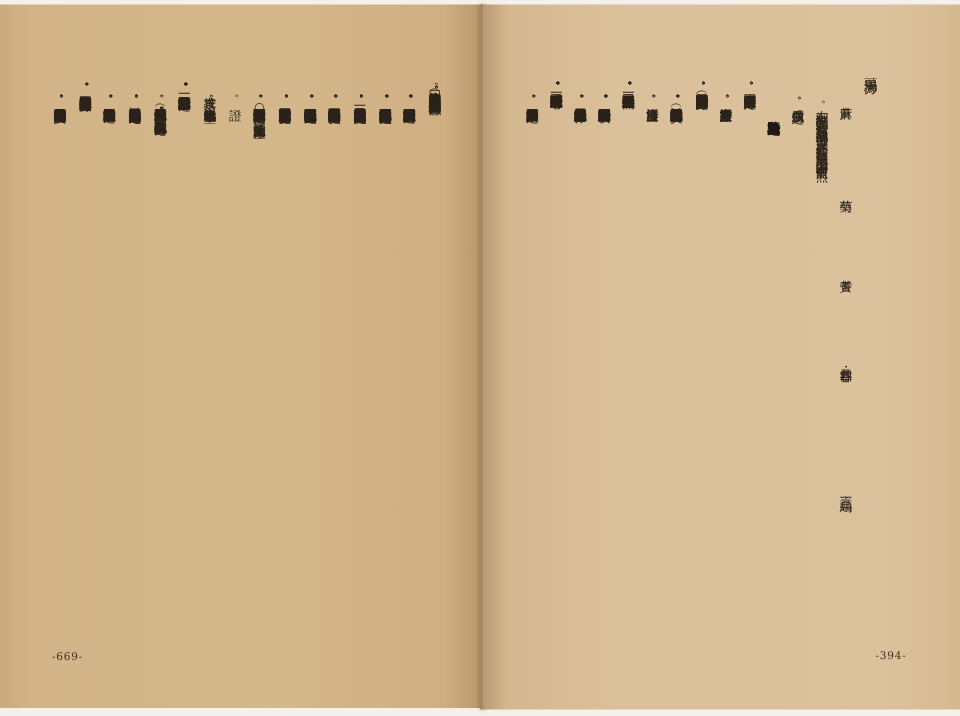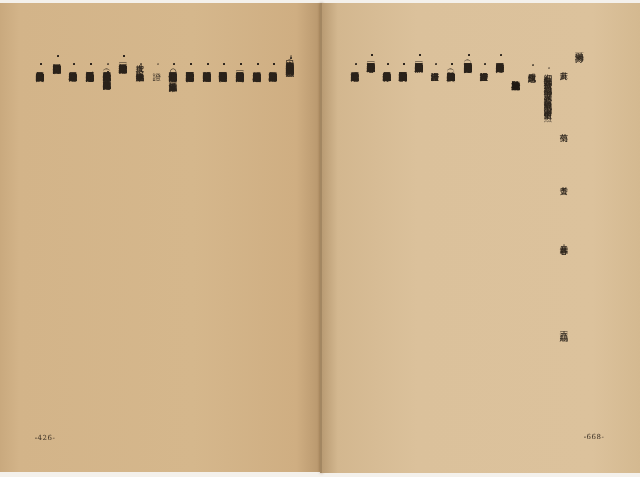--- a/index.html
+++ b/index.html
@@ -39,21 +39,21 @@
     <div class="col" style="left:184px;top:63px">之者<span class="pm">。</span>誤中烏頭附子之毒者<span class="pm">。</span>宜服味噌汁<span class="pm">。</span>或黑豆甘草湯<span class="pm">。</span>或乾姜甘草湯<span class="pm">。</span>亦不可不知也<span class="pm">。</span>又曰<span class="pm">。</span>若欲其峻<span class="pm">。</span>宜用川烏頭<span class="pm">。</span></div>
     <div class="col" style="left:167px;top:63px">然病劇者<span class="pm">。</span>若不用草烏頭則不能取效<span class="pm">。</span>但其分量及煮煎法<span class="pm">。</span>不可妄誤<span class="pm">。</span>慎之慎之<span class="pm">。</span>○以上三方<span class="pm">。</span>可施於疝家偏墜</div>
     <div class="col" style="left:151px;top:63px">證<span class="pm">。</span></div>
     <div class="col" style="left:134px;top:55px">求真按　偏墜者<span class="pm">。</span>陰囊小腸氣也<span class="pm">。</span></div>
     <div class="col" style="left:117px;top:55px">一婦人<span class="pm">。</span>苦梅毒十餘年<span class="pm">。</span>諸藥無效<span class="pm">。</span>請余治之<span class="pm">。</span>腹脈沈微<span class="pm">。</span>面色無華<span class="pm">。</span>四肢肉脫<span class="pm">。</span>胸腹背結毒<span class="pm">。</span>膿汁常出<span class="pm">。</span>臭氣射鼻<span class="pm">。</span></div>
     <div class="col" style="left:101px;top:63px">因先作烏頭湯及伯州散使服之<span class="pm">。</span>四十餘日<span class="pm">。</span>更作化毒丸（求真按　此方為輕粉<span class="pm">。</span>大黃<span class="pm">。</span>硝石<span class="pm">。</span>萬亂<span class="pm">。</span>麝香<span class="pm">。</span>生乳<span class="pm">。</span>作成之</div>
     <div class="col" style="left:84px;top:63px">丸方見下）服之<span class="pm">。</span>凡八日<span class="pm">。</span>諸患盡去<span class="pm">。</span>後二十日<span class="pm">。</span>再作化毒丸服之如前<span class="pm">。</span>凡八日止<span class="pm">。</span>服用紫圓<span class="pm">。</span>隔日攻之<span class="pm">。</span>病減十之八九<span class="pm">。</span></div>
     <div class="col" style="left:67px;top:63px">毒猶未盡<span class="pm">。</span>周身發腫<span class="pm">。</span>因換桂枝加朮附湯<span class="pm">。</span>時以梅肉散攻之<span class="pm">。</span>五十日許<span class="pm">。</span>毒盡除<span class="pm">。</span></div>
     <div class="col" style="left:51px;top:55px">類聚方廣義本方條曰<span class="pm">。</span>腳氣痿弱<span class="pm">。</span>不能起立<span class="pm">。</span>麻痺殊甚<span class="pm">。</span>諸藥無效者<span class="pm">。</span>宜此方<span class="pm">。</span></div>
     <div class="col" style="left:34px;top:63px">治痛風<span class="pm">。</span>百節疼痛<span class="pm">。</span>腫起及偏枯癱瘓<span class="pm">。</span>結毒骨節酸疼<span class="pm">。</span>或腫起者<span class="pm">。</span>俱宜兼用七寶承氣丸<span class="pm">。</span>十幹承氣丸<span class="pm">。</span>腹滿便秘或有</div>
-    <div class="pageno" style="left:25px;top:431px">-426-</div>
+    <div class="pageno" style="left:25px;top:431px">-669-</div>
   </div>
 
   <div class="gutter"></div>
 
   <div class="page right">
     <div class="col title" style="left:252px;top:42px">烏頭湯方</div>
 
     <div class="col" style="left:236px;top:62px">麻黃</div>
     <div class="col" style="left:236px;top:124px">芍藥</div>
     <div class="col" style="left:236px;top:177px">黃耆</div>
@@ -69,15 +69,15 @@
     <div class="col" style="left:156px;top:63px">按<span class="pm">。</span>當有自汗<span class="pm">。</span>盜汗<span class="pm">。</span>浮腫等證<span class="pm">。</span></div>
     <div class="col" style="left:140px;top:54px">方機本方主治曰<span class="pm">。</span>歷節疼痛<span class="pm">。</span>不可屈伸者<span class="pm">。</span>腳腫疼痛者<span class="pm">。</span>（以上兼用鷄寶丸<span class="pm">。</span>時時以紫圓攻之<span class="pm">。</span>仲呂亦可）<span class="pm">。</span>腰以下</div>
     <div class="col" style="left:123px;top:63px">腫疼痛者<span class="pm">。</span>（鷄寶或仲呂或桃花散）<span class="pm">。</span>腹中絞痛拘攣<span class="pm">。</span>不得轉側<span class="pm">。</span>身重手足厥冷<span class="pm">。</span>陰縮者<span class="pm">。</span>小腹攣急<span class="pm">。</span>陰囊偏大者<span class="pm">。</span></div>
     <div class="col" style="left:107px;top:63px">自汗<span class="pm">。</span>盜汗出<span class="pm">。</span>浮腫者<span class="pm">。</span></div>
     <div class="col" style="left:91px;top:54px">成績錄曰<span class="pm">。</span>一男子<span class="pm">。</span>左腳攣急<span class="pm">。</span>不得屈伸<span class="pm">。</span>時時轉筋入腹<span class="pm">。</span>自小腹至胸下<span class="pm">。</span>硬滿上衝不得息<span class="pm">。</span>自汗如流<span class="pm">。</span>兩足厥冷<span class="pm">。</span>二便</div>
     <div class="col" style="left:75px;top:63px">秘閉<span class="pm">。</span>腹滿<span class="pm">。</span>日夜不得眠<span class="pm">。</span>仰臥不能轉側<span class="pm">。</span>舌上胎黑<span class="pm">。</span>先生與烏頭湯<span class="pm">。</span>汗止厥已<span class="pm">。</span>諸證少緩<span class="pm">。</span>然兩便不通<span class="pm">。</span>硬滿如故<span class="pm">。</span>轉筋</div>
     <div class="col" style="left:59px;top:63px">益甚<span class="pm">。</span>更與桃仁承氣湯<span class="pm">。</span>二三日大便快利<span class="pm">。</span>小便亦能通<span class="pm">。</span>經十日許<span class="pm">。</span>諸證悉愈<span class="pm">。</span></div>
     <div class="col" style="left:43px;top:54px">續建殊錄曰<span class="pm">。</span>一男子<span class="pm">。</span>心下硬痛<span class="pm">。</span>手足厥冷<span class="pm">。</span>頭出冷汗<span class="pm">。</span>喘吐不能飲食<span class="pm">。</span>服紫圓二錢<span class="pm">。</span>下利數行<span class="pm">。</span>痛益甚如絞<span class="pm">。</span>冷汗不止<span class="pm">。</span></div>
     <div class="col" style="left:27px;top:63px">乃與大柴胡湯<span class="pm">。</span>硬痛益甚<span class="pm">。</span>更作烏頭湯使服之<span class="pm">。</span>諸證頓退<span class="pm">。</span></div>
 
-    <div class="pageno" style="left:252px;top:430px">-668-</div>
+    <div class="pageno" style="left:252px;top:430px">-394-</div>
   </div>
 </div>
 
 </body></html>

